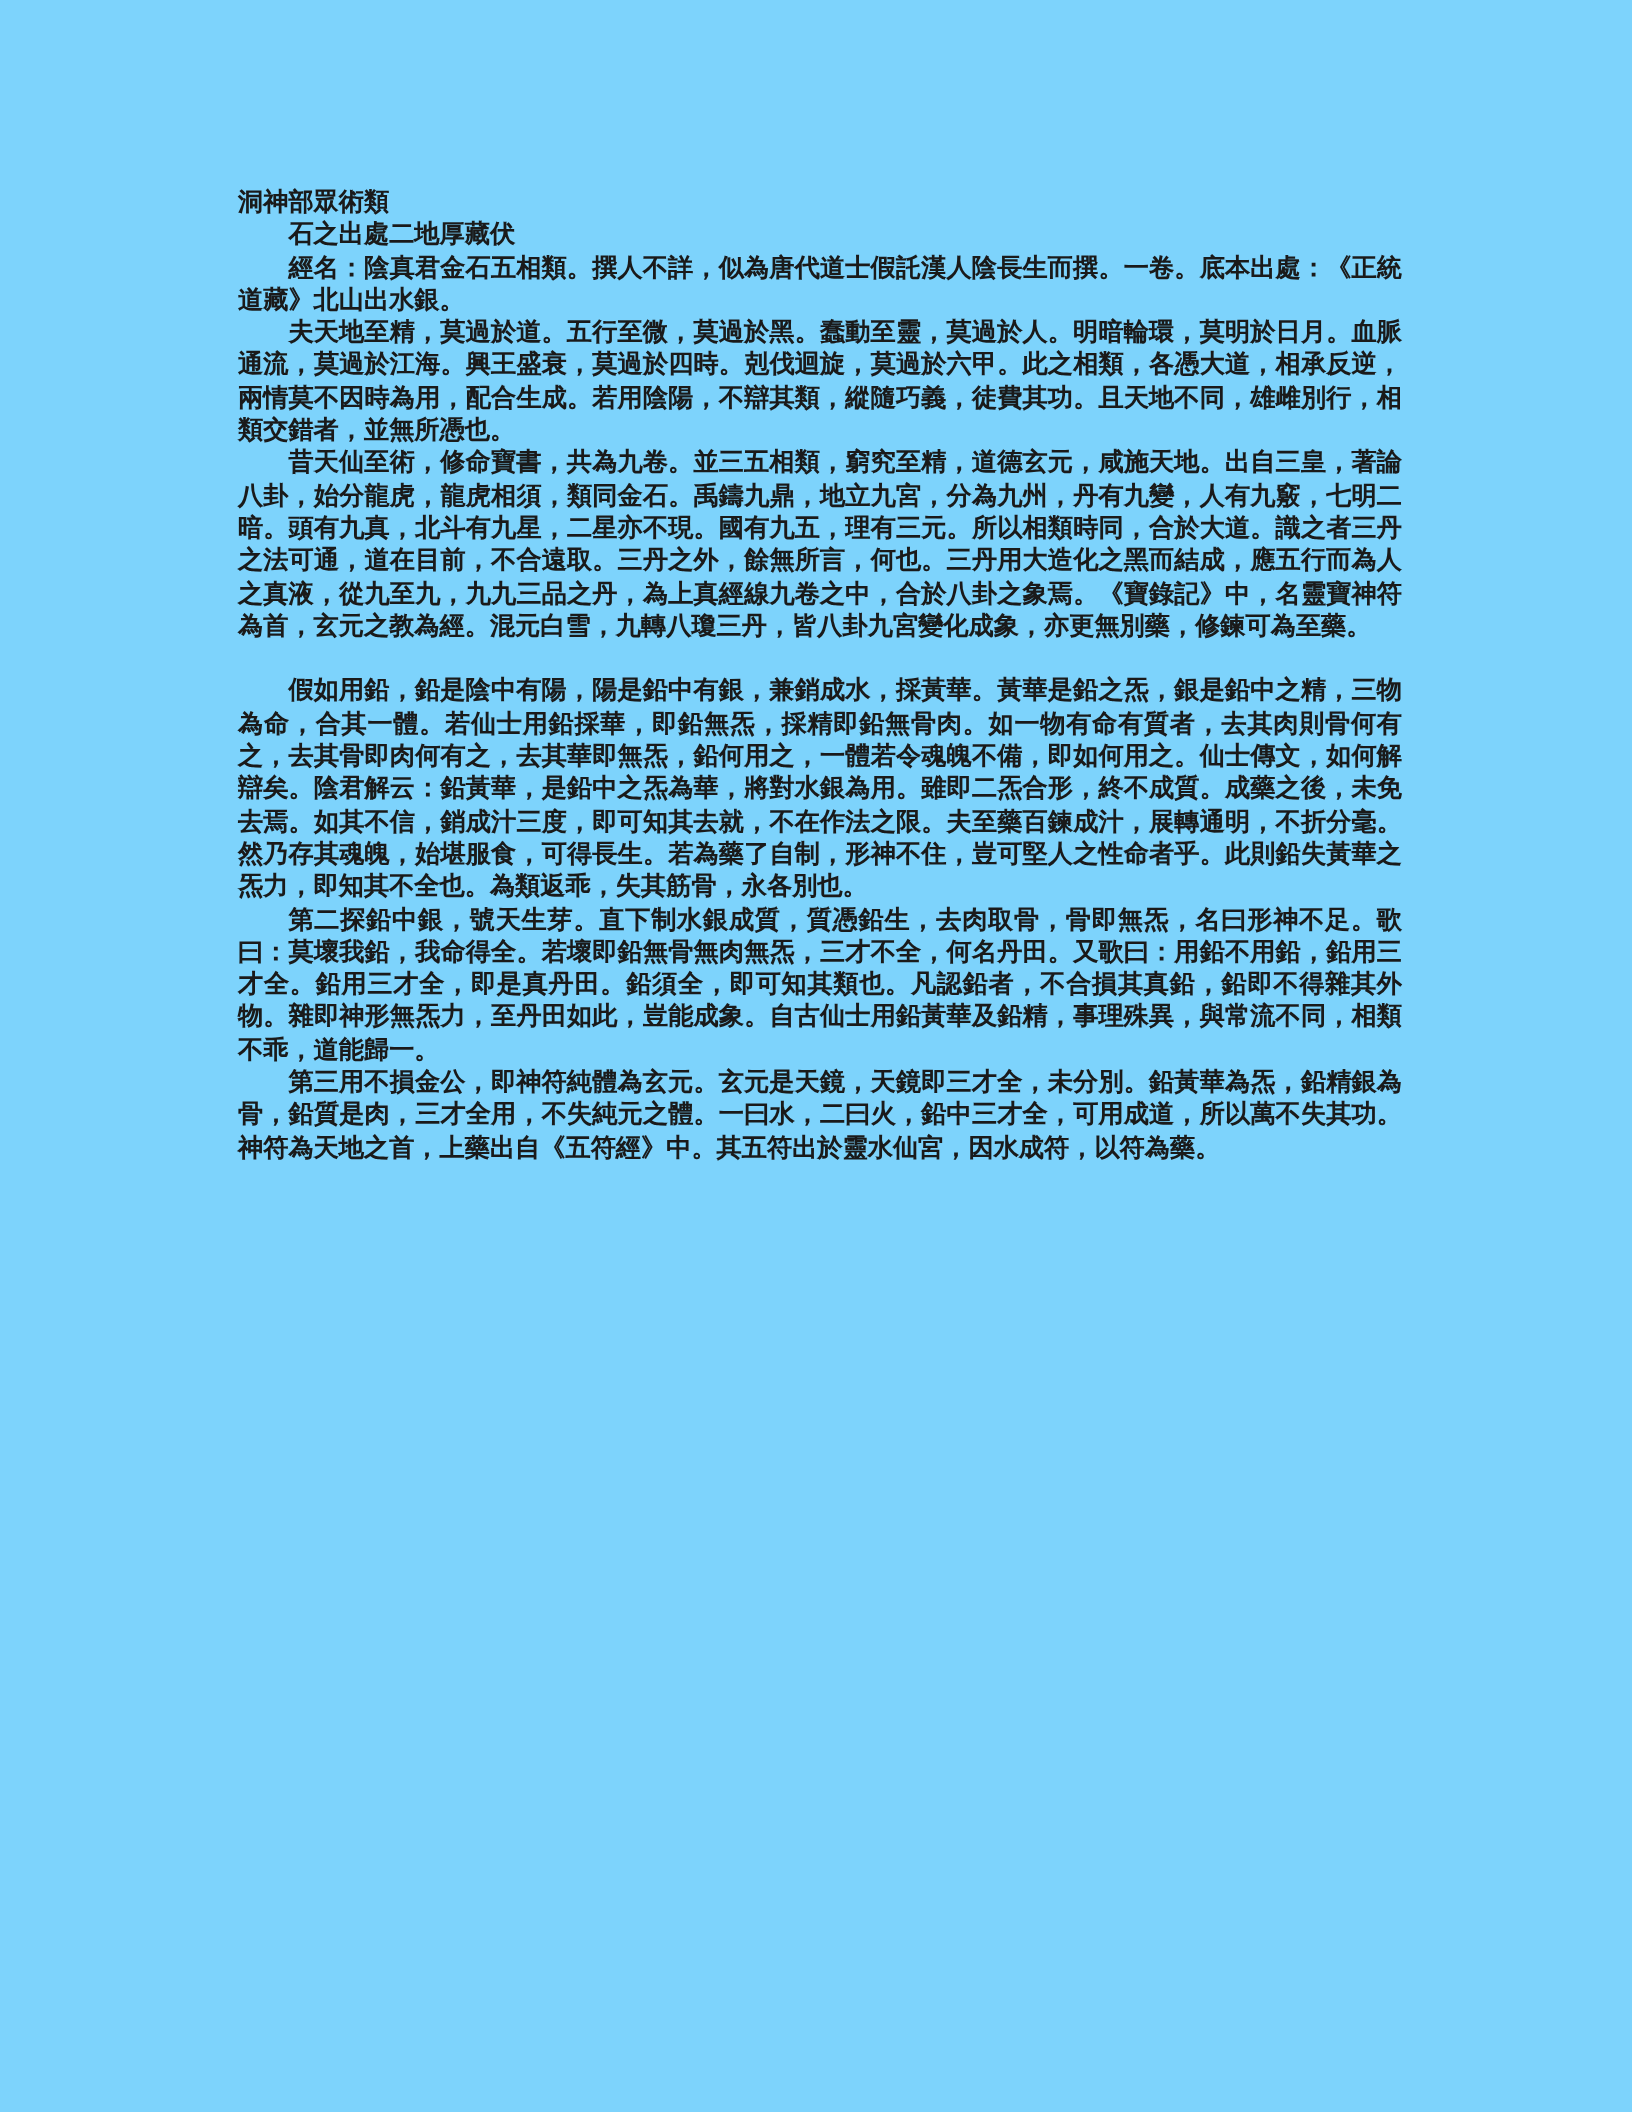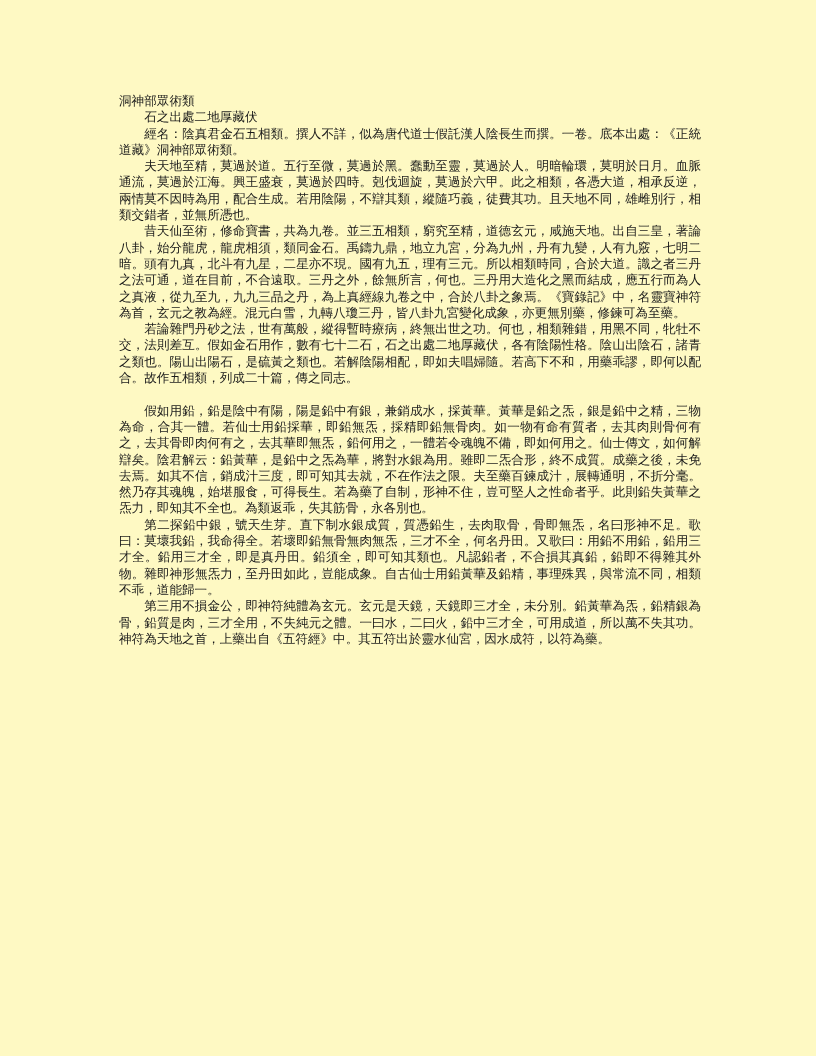--- a/index.html
+++ b/index.html
@@ -11,22 +11,23 @@
   body {
     width: 816px;
     height: 1056px;
     overflow: hidden;
     font-family: "DejaVu Sans", "Liberation Sans", sans-serif;
   }
   .page {
     position: relative;
     width: 816px;
     height: 1056px;
-    background: #fef9c3;
+    background: #7dd3fc;
     box-sizing: border-box;
+    font-weight: bold;
   }
   .doc-body {
     position: absolute;
     left: 119px;
     top: 93px;
     width: 582px;
   }
   .para {
     font-size: 12.6px;
     line-height: 16.3px;
@@ -52,27 +53,26 @@
 </head>
 <body>
 
 <div class="page">
   <div class="doc-body">
 
     <p class="para flush">洞神部眾術類</p>
 
     <p class="para indent">石之出處二地厚藏伏</p>
 
-    <p class="para indent">經名：陰真君金石五相類。撰人不詳，似為唐代道士假託漢人陰長生而撰。一卷。底本出處：《正統道藏》洞神部眾術類。</p>
+    <p class="para indent">經名：陰真君金石五相類。撰人不詳，似為唐代道士假託漢人陰長生而撰。一卷。底本出處：《正統道藏》北山出水銀。</p>
 
     <p class="para indent">夫天地至精，莫過於道。五行至微，莫過於黑。蠢動至靈，莫過於人。明暗輪環，莫明於日月。血脈通流，莫過於江海。興王盛衰，莫過於四時。剋伐迴旋，莫過於六甲。此之相類，各憑大道，相承反逆，兩情莫不因時為用，配合生成。若用陰陽，不辯其類，縱隨巧義，徒費其功。且天地不同，雄雌別行，相類交錯者，並無所憑也。</p>
 
     <p class="para indent">昔天仙至術，修命寶書，共為九卷。並三五相類，窮究至精，道德玄元，咸施天地。出自三皇，著論八卦，始分龍虎，龍虎相須，類同金石。禹鑄九鼎，地立九宮，分為九州，丹有九變，人有九竅，七明二暗。頭有九真，北斗有九星，二星亦不現。國有九五，理有三元。所以相類時同，合於大道。識之者三丹之法可通，道在目前，不合遠取。三丹之外，餘無所言，何也。三丹用大造化之黑而結成，應五行而為人之真液，從九至九，九九三品之丹，為上真經線九卷之中，合於八卦之象焉。《寶錄記》中，名靈寶神符為首，玄元之教為經。混元白雪，九轉八瓊三丹，皆八卦九宮變化成象，亦更無別藥，修鍊可為至藥。</p>
 
-    <p class="para indent">若論雜門丹砂之法，世有萬般，縱得暫時療病，終無出世之功。何也，相類雜錯，用黑不同，牝牡不交，法則差互。假如金石用作，數有七十二石，石之出處二地厚藏伏，各有陰陽性格。陰山出陰石，諸青之類也。陽山出陽石，是硫黃之類也。若解陰陽相配，即如夫唱婦隨。若高下不和，用藥乖謬，即何以配合。故作五相類，列成二十篇，傳之同志。</p>
 
 
     <div class="spacer"></div>
 
 
 
     <p class="para indent">假如用鉛，鉛是陰中有陽，陽是鉛中有銀，兼銷成水，採黃華。黃華是鉛之炁，銀是鉛中之精，三物為命，合其一體。若仙士用鉛採華，即鉛無炁，採精即鉛無骨肉。如一物有命有質者，去其肉則骨何有之，去其骨即肉何有之，去其華即無炁，鉛何用之，一體若令魂魄不備，即如何用之。仙士傳文，如何解辯矣。陰君解云：鉛黃華，是鉛中之炁為華，將對水銀為用。雖即二炁合形，終不成質。成藥之後，未免去焉。如其不信，銷成汁三度，即可知其去就，不在作法之限。夫至藥百鍊成汁，展轉通明，不折分毫。然乃存其魂魄，始堪服食，可得長生。若為藥了自制，形神不住，豈可堅人之性命者乎。此則鉛失黃華之炁力，即知其不全也。為類返乖，失其筋骨，永各別也。</p>
 
     <p class="para indent">第二探鉛中銀，號天生芽。直下制水銀成質，質憑鉛生，去肉取骨，骨即無炁，名曰形神不足。歌曰：莫壞我鉛，我命得全。若壞即鉛無骨無肉無炁，三才不全，何名丹田。又歌曰：用鉛不用鉛，鉛用三才全。鉛用三才全，即是真丹田。鉛須全，即可知其類也。凡認鉛者，不合損其真鉛，鉛即不得雜其外物。雜即神形無炁力，至丹田如此，豈能成象。自古仙士用鉛黃華及鉛精，事理殊異，與常流不同，相類不乖，道能歸一。</p>
 

